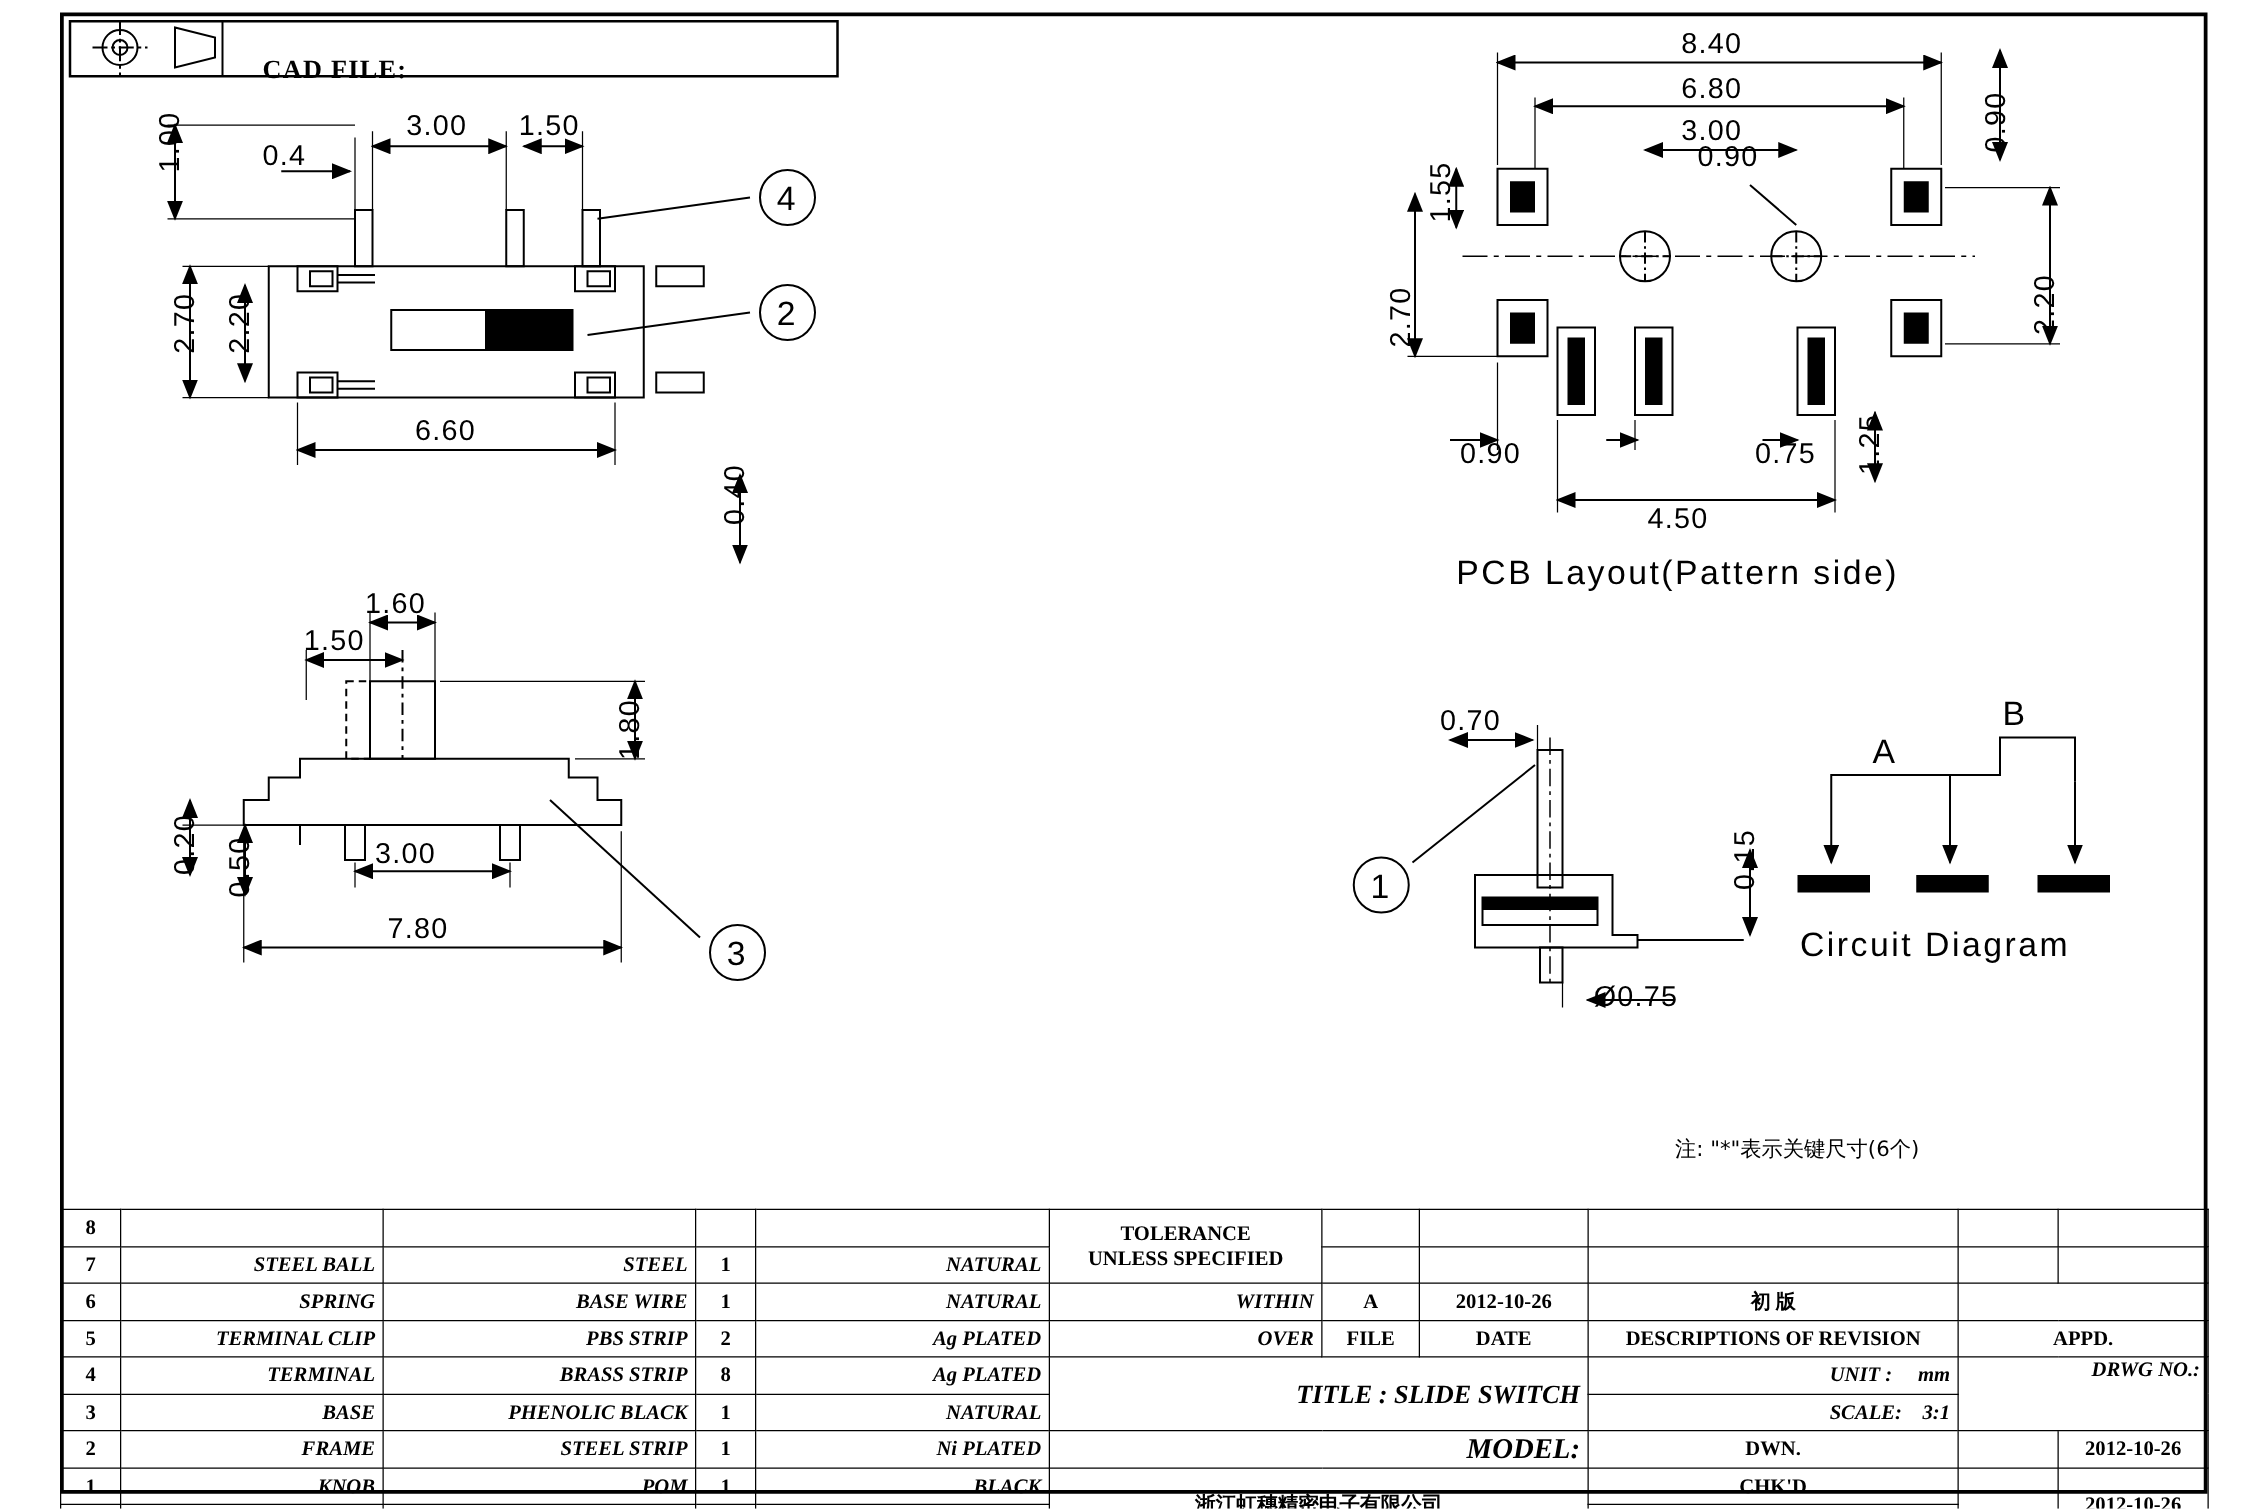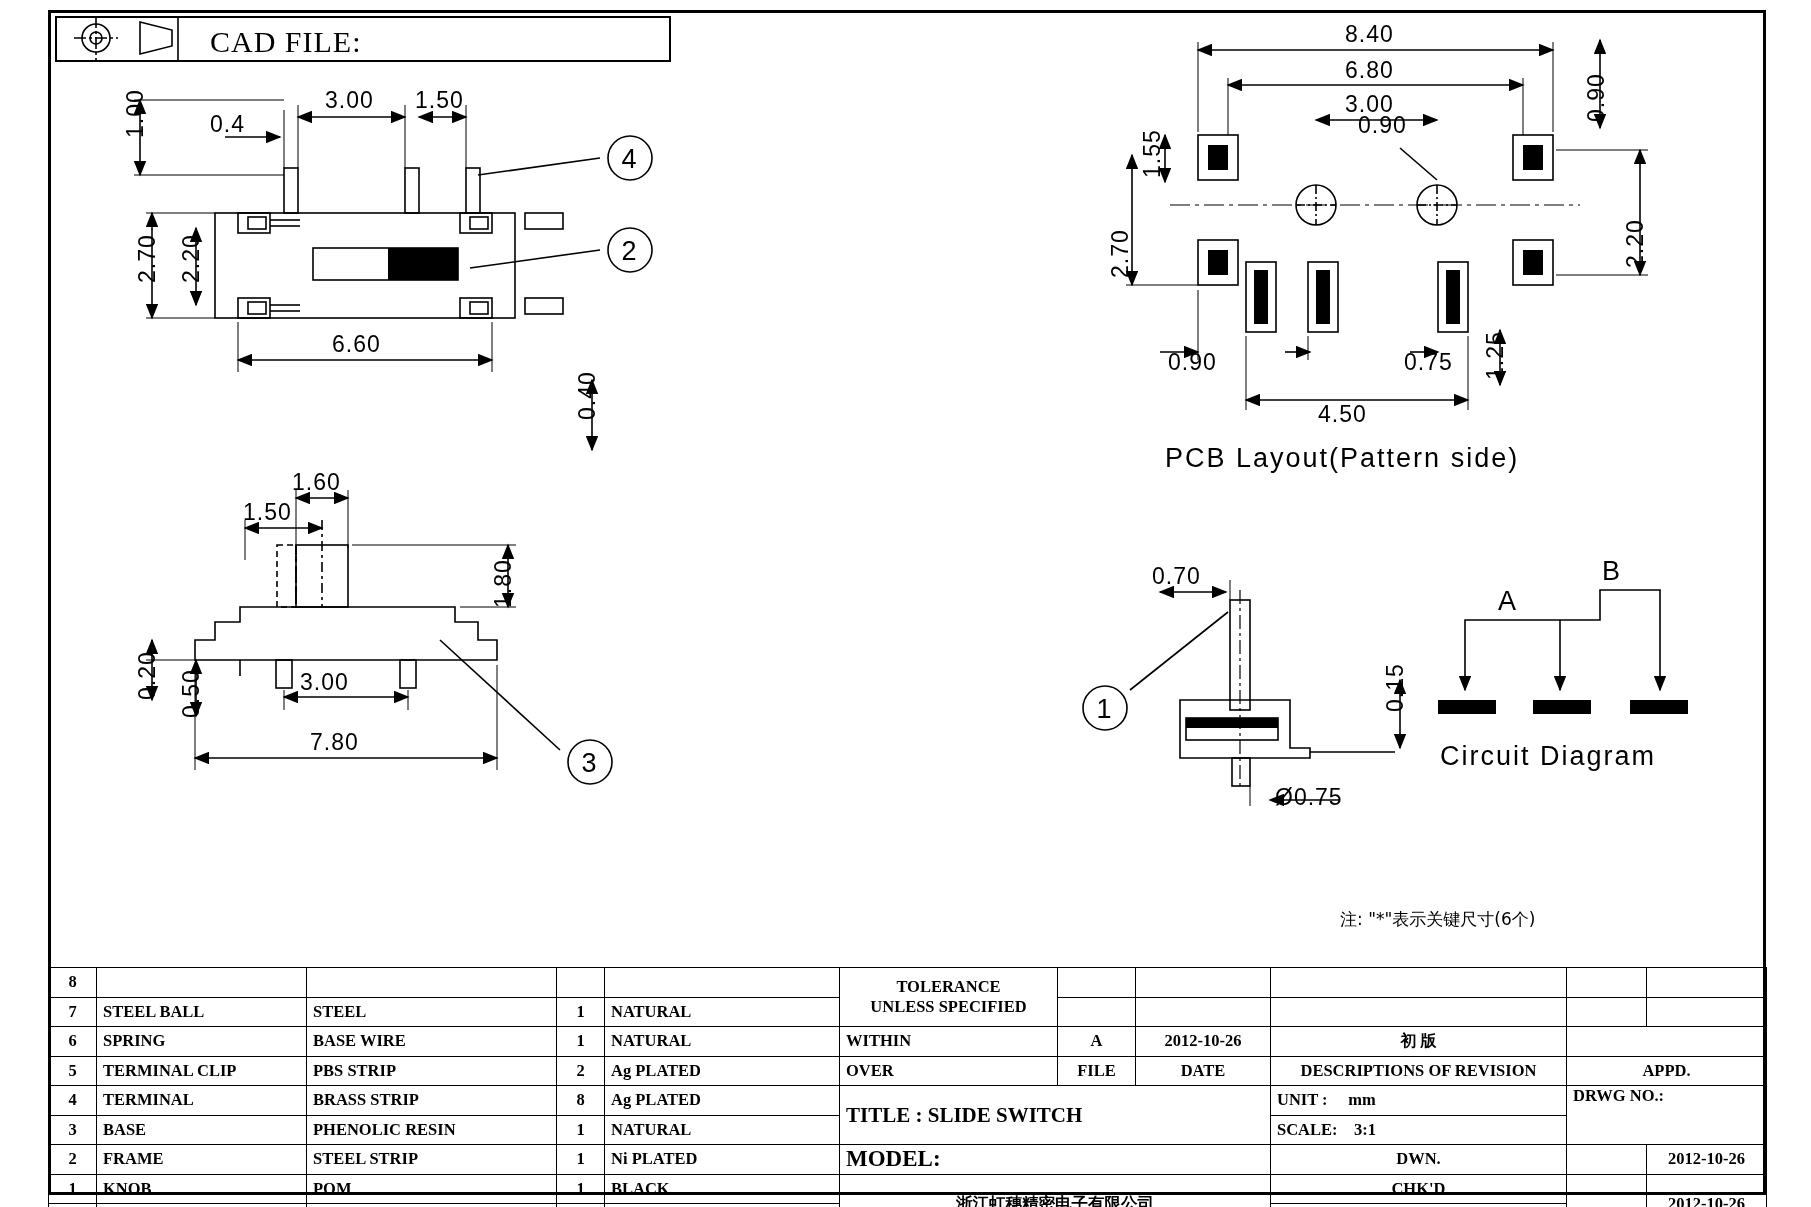--- a/index.html
+++ b/index.html
@@ -10,23 +10,23 @@
   .dim{font-family:"Liberation Sans",sans-serif;font-size:23px;letter-spacing:1px;}
   .dimv{font-family:"Liberation Sans",sans-serif;font-size:23px;letter-spacing:1px;}
   .lbl{font-family:"Liberation Sans",sans-serif;font-size:27px;letter-spacing:2px;}
   .cjk{font-family:"DejaVu Sans",sans-serif;font-size:17px;}
   .big-cjk{font-family:"DejaVu Sans",sans-serif;font-size:30px;font-weight:bold;}
   
   .btm{position:absolute;left:48px;top:967px;width:1718px;height:228px;}
   .btm table{border-collapse:collapse;width:100%;height:100%;table-layout:fixed;}
   .btm td{border:1px solid #000;font-family:"Liberation Serif",serif;font-size:16.5px;font-weight:bold;padding:0 6px;height:28.5px;}
   .c{text-align:center;}
-  .l{text-align:left;}
+  .l{text-align:right;font-style:italic;}
   .cadbox{position:absolute;left:55px;top:16px;width:616px;height:46px;border:2px solid #000;box-sizing:border-box;}
-  .cadlabel{position:absolute;left:210px;top:25px;font-family:"Liberation Serif",serif;font-size:30px;font-weight:normal;letter-spacing:1px;}
+  .cadlabel{position:absolute;left:210px;top:43px;font-family:"Liberation Serif",serif;font-size:21px;font-weight:bold;letter-spacing:1px;}
 </style>
 </head>
 <body>
 
 <div id="sheet">
 
   <div class="frame"></div>
 
   <svg viewBox="0 0 1811 1207">
     <defs>
@@ -377,21 +377,21 @@
           </td>
           <td class="l" colspan="2" rowspan="2" style="vertical-align:top">
             <span>DRWG NO.:</span>
             <span></span>
           </td>
         </tr>
 
         <tr>
           <td class="c">3</td>
           <td class="l">BASE</td>
-          <td class="l">PHENOLIC RESIN</td>
+          <td class="l">PHENOLIC BLACK</td>
           <td class="c">1</td>
           <td class="l">NATURAL</td>
           <td class="l">
             <span>SCALE:</span>
             &nbsp;&nbsp;
             <span>3:1</span>
           </td>
         </tr>
 
         <tr>

